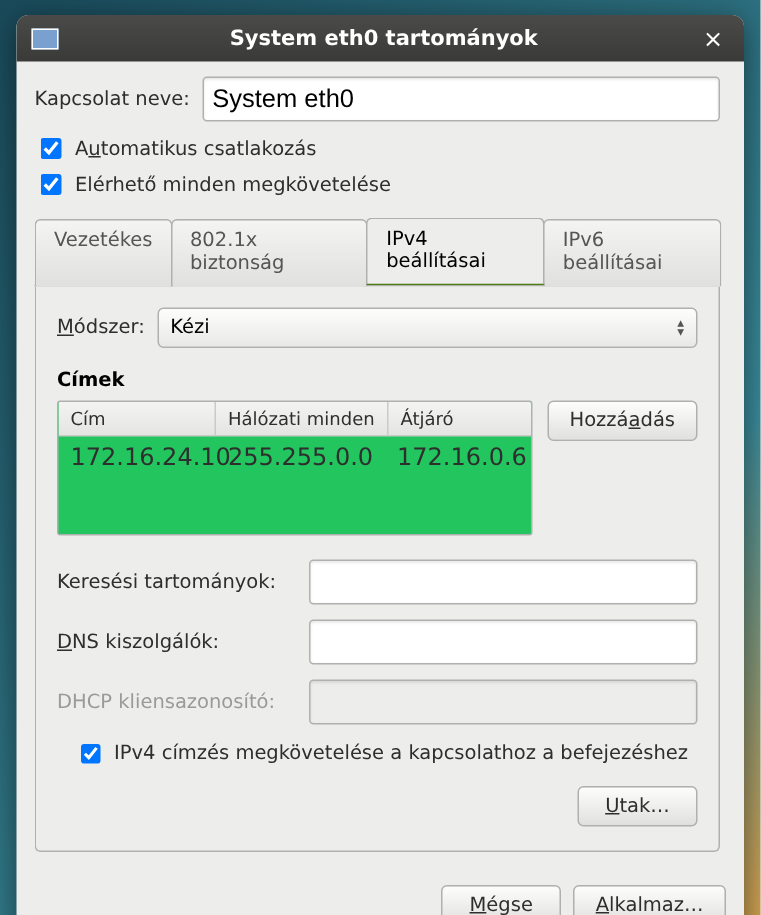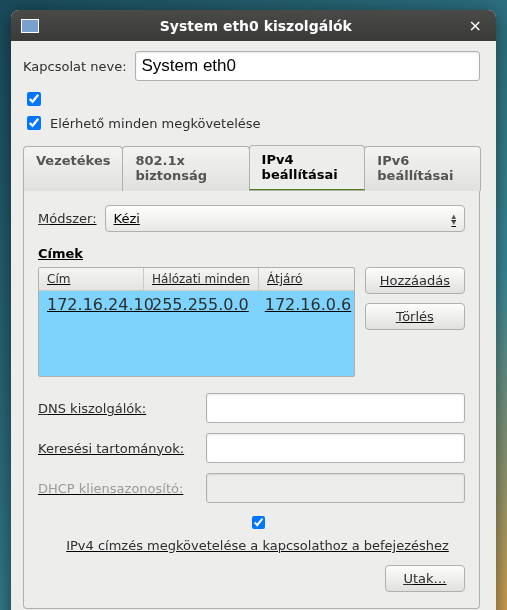--- a/index.html
+++ b/index.html
@@ -69,21 +69,20 @@
     margin-bottom: 4px;
   }
   .check-row input[type=checkbox] {
     width: 14px; height: 14px;
   }
   .underline { text-decoration: underline; }
   .tabs {
     display: flex;
     margin-top: 12px;
     border-bottom: 1px solid #b0b0ae;
-    font-weight: bold;
   }
   .tab {
     padding: 6px 12px;
     background: linear-gradient(#f4f4f2, #e0e0de);
     border: 1px solid #b0b0ae;
     border-bottom: none;
     border-radius: 4px 4px 0 0;
     margin-right: -1px;
     cursor: pointer;
     color: #555;
@@ -97,21 +96,20 @@
     z-index: 2;
     top: 0;
     padding-bottom: 7px;
   }
   .tab-panel {
     border: 1px solid #b0b0ae;
     border-top: none;
     border-radius: 0 0 4px 4px;
     padding: 14px 14px 16px 14px;
     background: #ededeb;
-    text-decoration: underline;
   }
   .combo {
     flex: 1;
     display: flex;
     align-items: center;
     background: linear-gradient(#fdfdfc, #e8e8e6);
     border: 1px solid #b0b0ae;
     border-radius: 4px;
     padding: 5px 8px;
     cursor: pointer;
@@ -129,23 +127,23 @@
     margin: 14px 0 6px 0;
   }
   .table-area {
     display: flex;
     gap: 10px;
     align-items: flex-start;
   }
   .table {
     flex: 1;
     border: 1px solid #b0b0ae;
-    background: #7dd3fc;
+    background: #22c55e;
     border-radius: 2px;
-    height: 110px;
+    height: 90px;
     overflow: hidden;
   }
   .table-header {
     display: flex;
     background: linear-gradient(#f4f4f2, #e4e4e2);
     border-bottom: 1px solid #cacac8;
   }
   .th {
     padding: 4px 8px;
     border-right: 1px solid #cacac8;
@@ -158,21 +156,21 @@
     padding: 4px 8px;
     font-size: 16px;
     color: #2e2e2e;
   }
   .col1 { width: 105px; }
   .col2 { width: 115px; }
   .col3 { flex: 1; }
   .side-buttons {
     display: flex;
     flex-direction: column;
-    gap: 9px;
+    gap: 24px;
   }
   .btn {
     background: linear-gradient(#fdfdfc, #e0e0de);
     border: 1px solid #b0b0ae;
     border-radius: 4px;
     padding: 5px 14px;
     font-size: 13px;
     cursor: pointer;
     color: #2e2e2e;
     min-width: 80px;
@@ -186,53 +184,53 @@
     width: 160px;
     text-align: left;
   }
   .disabled { color: #9a9a98; }
   .req-row {
     display: flex;
     align-items: center;
     gap: 6px;
     margin-top: 8px;
     margin-left: 12px;
-    flex-direction: column;
   }
   .routes-row {
     display: flex;
     justify-content: flex-end;
     margin-top: 12px;
   }
   .footer {
     display: flex;
     justify-content: flex-end;
     gap: 8px;
     padding: 10px 12px 14px 12px;
   }
 </style>
 </head>
 <body>
 
 <div class="window">
   <div class="titlebar">
     <div class="titlebar-icon"></div>
-    <div class="titlebar-title">System eth0 kiszolgálók</div>
+    <div class="titlebar-title">System eth0 tartományok</div>
     <div class="titlebar-close">×</div>
   </div>
 
   <div class="content">
 
     <div class="row">
       <label>Kapcsolat neve:</label>
       <input class="text-input" value="System eth0" style="">
     </div>
 
     <div class="check-row">
       <input type="checkbox" checked="" style="">
+      <label><span>A</span><span class="underline">u</span><span>tomatikus csatlakozás</span></label>
     </div>
     <div class="check-row">
       <input type="checkbox" checked="" style="">
       <label>Elérhető minden megkövetelése</label>
     </div>
 
     <div class="tabs">
       <div class="tab">Vezetékes</div>
       <div class="tab">802.1x biztonság</div>
       <div class="tab active">IPv4 beállításai</div>
@@ -262,31 +260,30 @@
             <div class="th col3">Átjáró</div>
           </div>
           <div class="table-row">
             <div class="td col1">172.16.24.10</div>
             <div class="td col2">255.255.0.0</div>
             <div class="td col3">172.16.0.6</div>
           </div>
         </div>
         <div class="side-buttons">
           <div class="btn"><span>Hozzá</span><span class="underline">a</span><span>dás</span></div>
-          <div class="btn"><span class="underline">T</span><span>örlés</span></div>
         </div>
       </div>
 
       <div class="form-grid">
         <div class="row">
+          <label class="form-label">Keresési tartományok:</label>
+          <input class="text-input" value="" style="">
+        </div>
+        <div class="row">
           <label class="form-label"><span class="underline">D</span><span>NS kiszolgálók:</span></label>
-          <input class="text-input" value="" style="">
-        </div>
-        <div class="row">
-          <label class="form-label">Keresési tartományok:</label>
           <input class="text-input" value="" style="">
         </div>
         <div class="row">
           <label class="form-label disabled">DHCP kliensazonosító:</label>
           <input class="text-input" disabled="" style="background: rgb(237, 237, 235);" value="">
         </div>
       </div>
 
       <div class="req-row">
         <input type="checkbox" checked="" style="">

